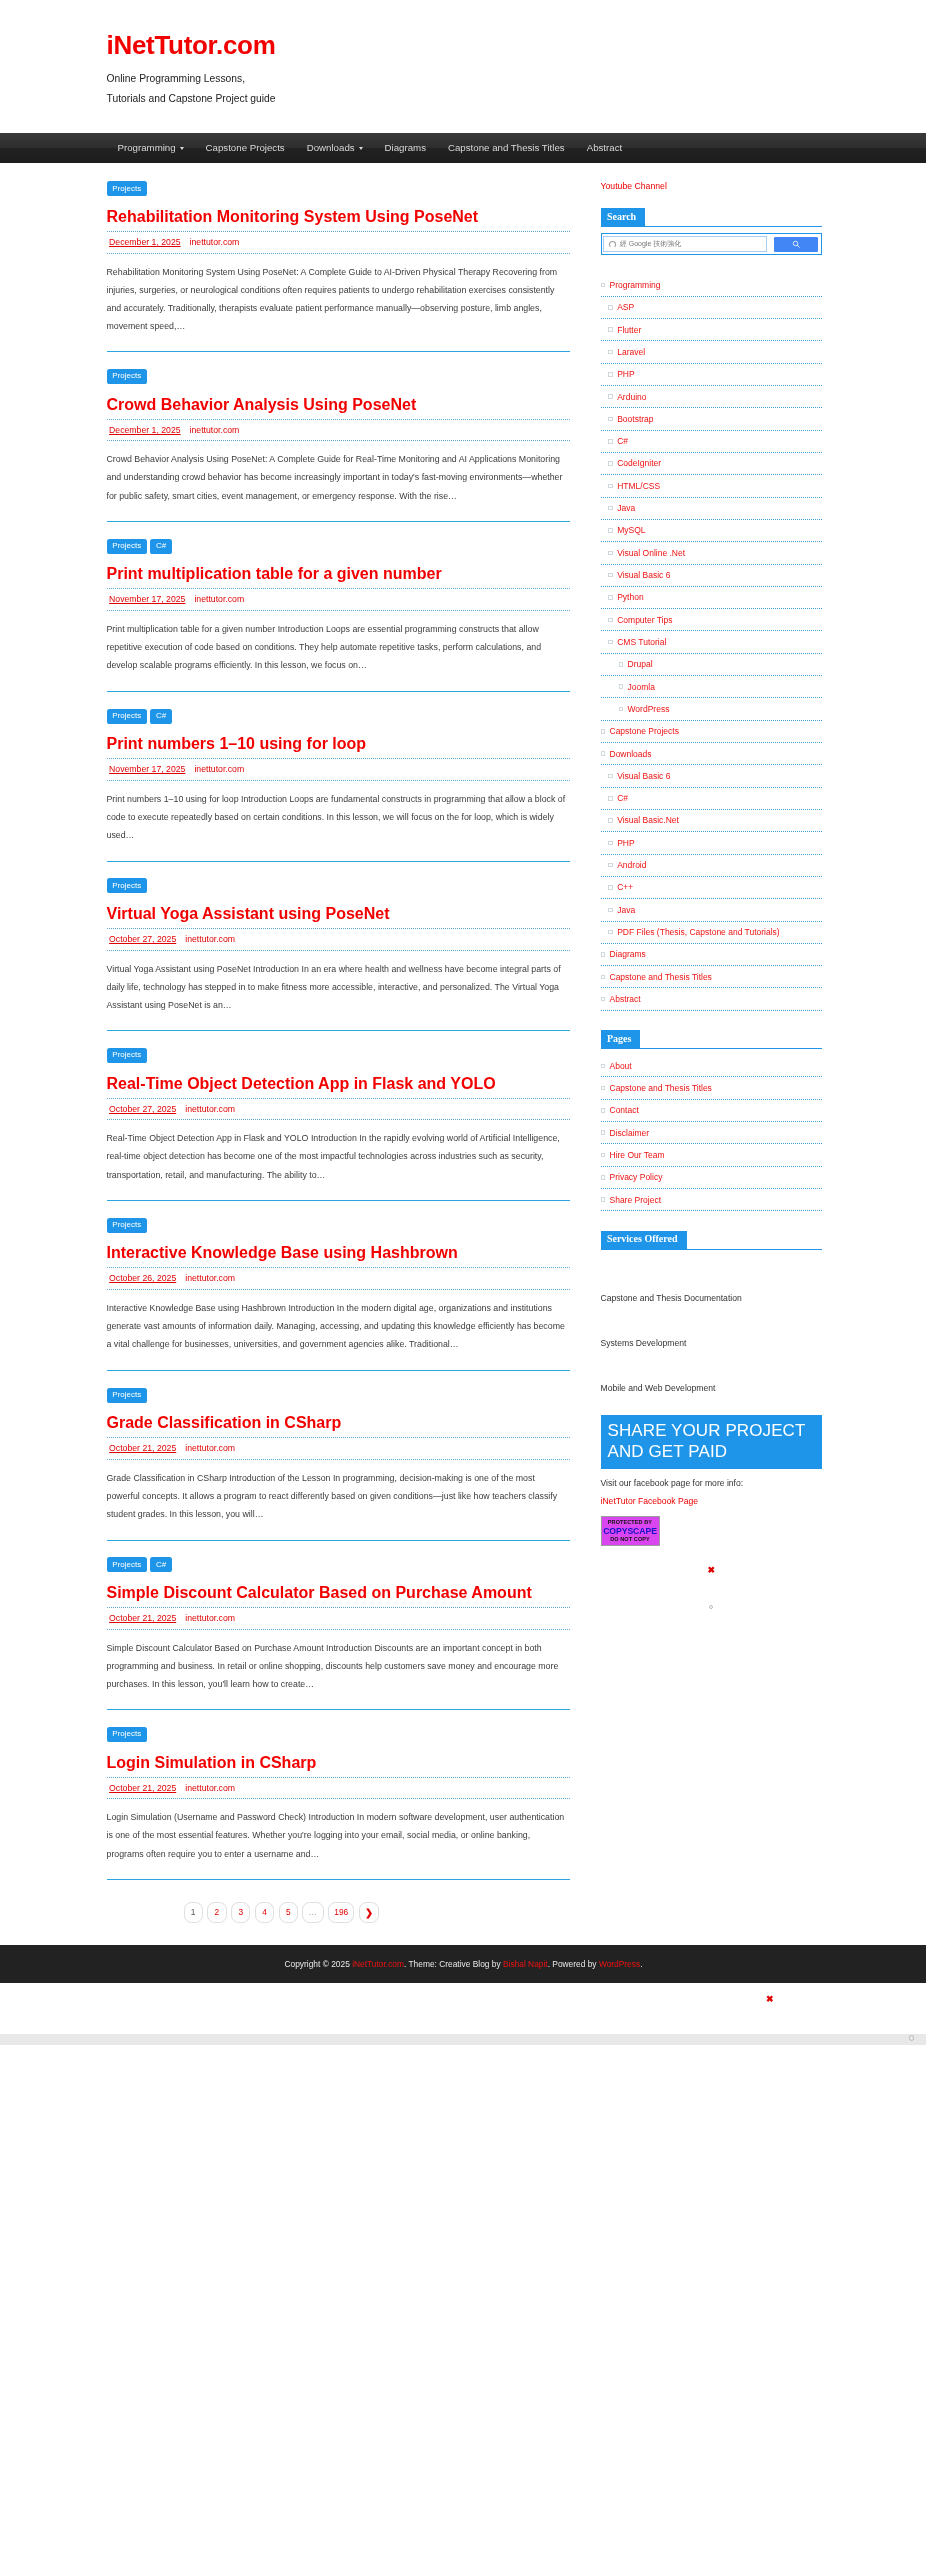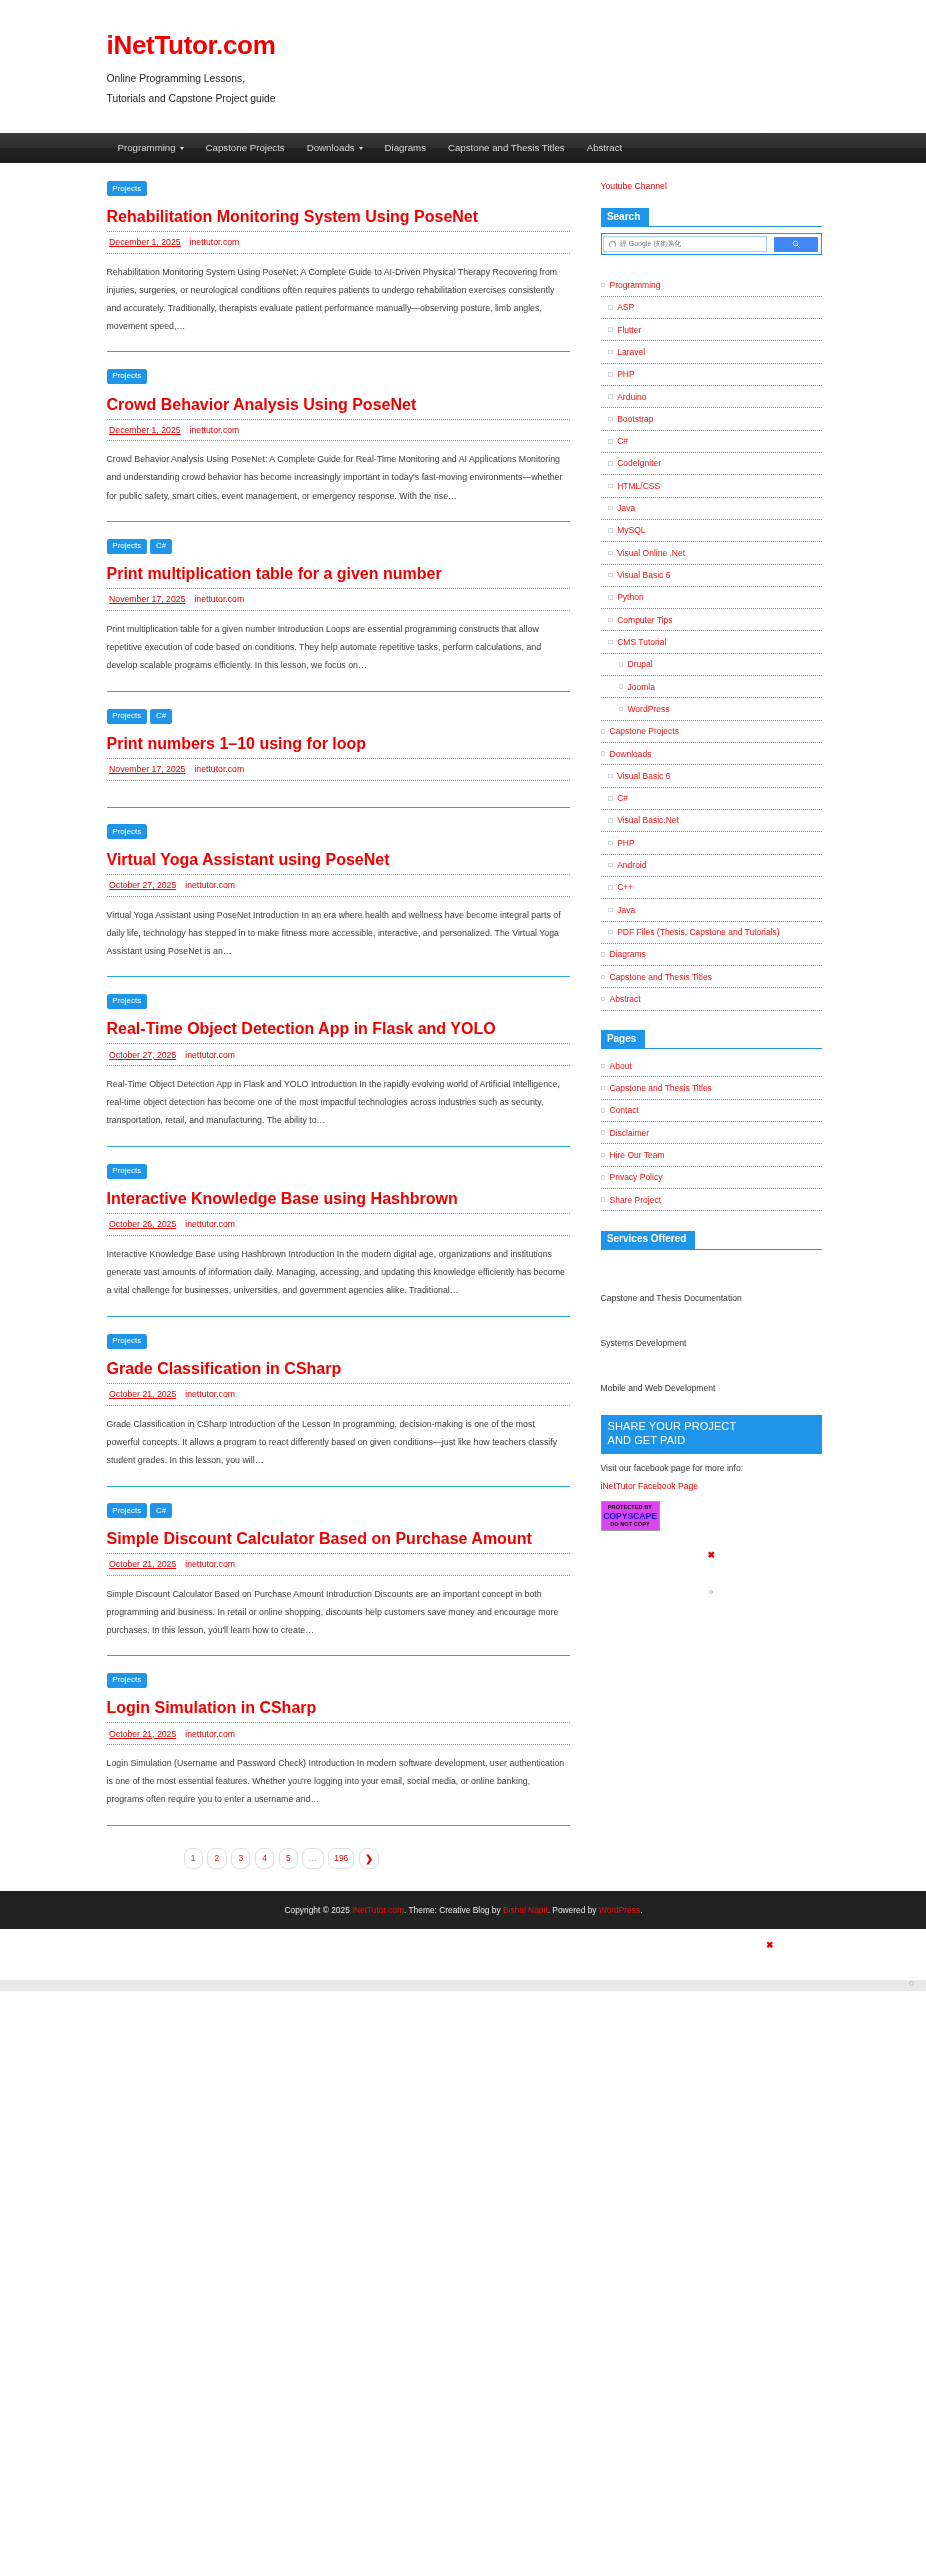--- a/index.html
+++ b/index.html
@@ -129,20 +129,21 @@
   .page-num.current { color:#555; }
   .page-num.dots { color:#999; letter-spacing:0.6px; }
   .page-num.next { color:#e00000; font-weight:bold; font-size:9.7px;}
 
   
   .yt-link { color:#ee0000; font-size: 8.7px; display:block; margin-bottom: 16.7px; cursor:pointer;}
   .widget { margin-bottom: 19.3px; }
   .widget-head {
     border-bottom: 1.9px solid #1e95e8;
     margin-bottom: 5.8px;
+    font-family: Liberation Serif, serif;
   }
   .widget-title {
     display:inline-block;
     background:#1e95e8;
     color:#fff;
     font-size: 10px;
     font-weight: bold;
     padding: 2.6px 9px 3.2px 6.4px;
     line-height: 1.25;
   }
@@ -206,21 +207,21 @@
   ul.cat-list .lvl2 > a { padding-left: 18px; }
   ul.cat-list li.lvl1 { border-bottom: 0.6px dotted #3e9fd6; }
   ul.cat-list li.lvl1, ul.cat-list li.lvl2 { margin-left: 0; }
   ul.cat-list li.lvl1 { padding-left: 0; }
 
   .services-line { font-size: 8.6px; color:#333; line-height: 1.55; margin-top: 32px; }
 
   .share-banner {
     background:#1e95e8;
     color:#fff;
-    font-size: 11px;
+    font-size: 17px;
     line-height: 1.25;
     padding: 5.1px 7px 6.4px 7px;
     margin-bottom: 9px;
     font-weight: normal;
     letter-spacing: 0.1px;
   }
   .share-note { font-size: 8.6px; color:#333; margin-bottom: 8.4px; }
   .fb-link { color:#ee0000; font-size: 8.6px; display:block; margin-bottom: 10.3px; cursor:pointer;}
   .copyscape {
     width: 59px;
@@ -292,20 +293,21 @@
         <article class="post">
           <div class="cat-row"><span class="cat-badge">Projects</span><span class="cat-badge">C#</span></div>
           <a class="post-title">Print multiplication table for a given number</a>
           <div class="meta-row"><a class="meta-date">November 17, 2025</a><a class="meta-author">inettutor.com</a></div>
           <p class="post-excerpt">Print multiplication table for a given number Introduction Loops are essential programming constructs that allow repetitive execution of code based on conditions. They help automate repetitive tasks, perform calculations, and develop scalable programs efficiently. In this lesson, we focus on…</p>
         </article>
         <article class="post">
           <div class="cat-row"><span class="cat-badge">Projects</span><span class="cat-badge">C#</span></div>
           <a class="post-title">Print numbers 1–10 using for loop</a>
           <div class="meta-row"><a class="meta-date">November 17, 2025</a><a class="meta-author">inettutor.com</a></div>
+          <p class="post-excerpt">Print numbers 1–10 using for loop Introduction Loops are fundamental constructs in programming that allow a block of code to execute repeatedly based on certain conditions. In this lesson, we will focus on the for loop, which is widely used…</p>
         </article>
         <article class="post">
           <div class="cat-row"><span class="cat-badge">Projects</span></div>
           <a class="post-title">Virtual Yoga Assistant using PoseNet</a>
           <div class="meta-row"><a class="meta-date">October 27, 2025</a><a class="meta-author">inettutor.com</a></div>
           <p class="post-excerpt">Virtual Yoga Assistant using PoseNet Introduction In an era where health and wellness have become integral parts of daily life, technology has stepped in to make fitness more accessible, interactive, and personalized. The Virtual Yoga Assistant using PoseNet is an…</p>
         </article>
         <article class="post">
           <div class="cat-row"><span class="cat-badge">Projects</span></div>
           <a class="post-title">Real-Time Object Detection App in Flask and YOLO</a>

